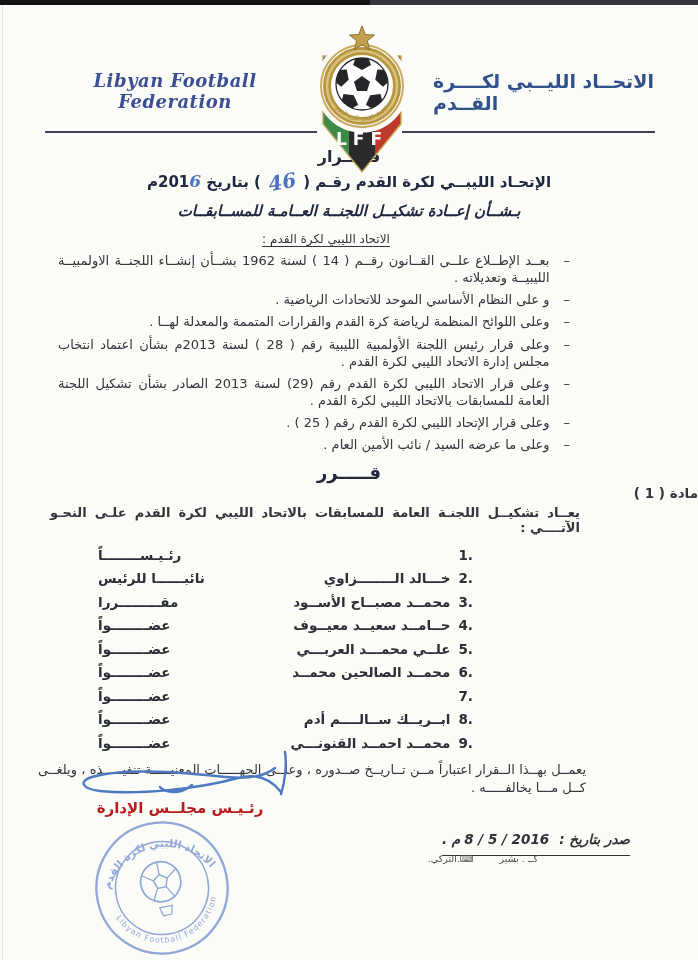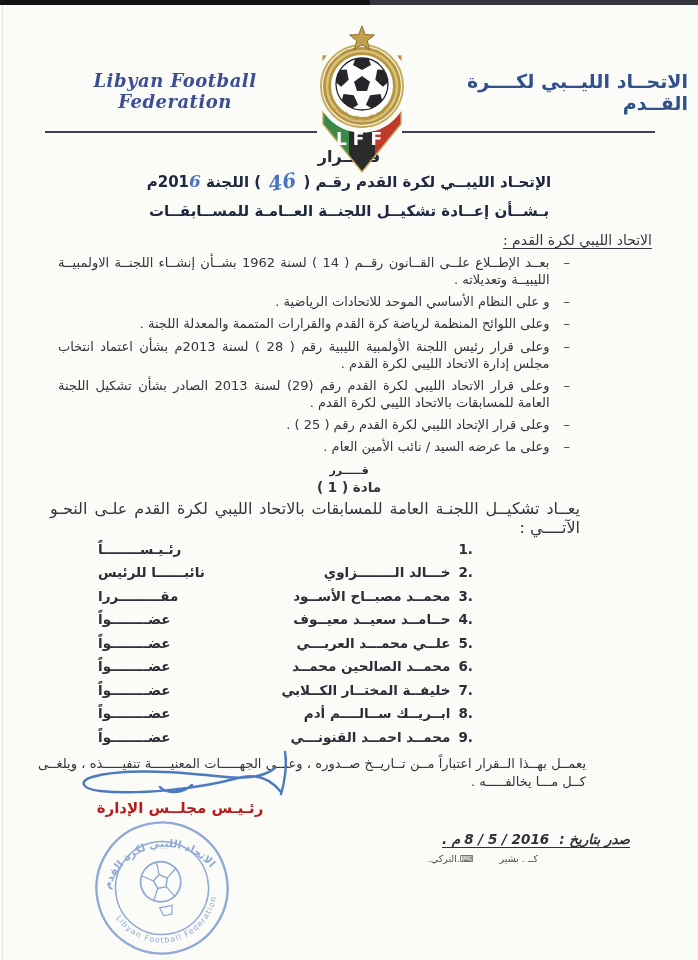--- a/index.html
+++ b/index.html
@@ -12,64 +12,64 @@
   
   .top-bar{position:absolute;top:0;left:0;width:698px;height:5px;
     background:linear-gradient(90deg,#141414 0 53%,#35353d 53% 100%);}
   .scan-edge{position:absolute;left:2px;top:5px;bottom:0;width:1px;background:#e4e4df;}
 
   
   .english-name{position:absolute;left:50px;top:70px;width:250px;
     font-family:"DejaVu Serif",serif;font-style:italic;font-weight:700;
     font-size:18px;color:#3d4f94;letter-spacing:.5px;text-align:center;}
   .arabic-name{position:absolute;right:10px;top:70px;width:255px;
-    direction:rtl;font-weight:700;font-size:19px;color:#31518b;text-align:right;}
+    direction:rtl;font-weight:700;font-size:19px;color:#31518b;text-align:left;}
   .rule{position:absolute;top:131px;height:2px;background:#3d4256;}
   .rule-left{left:45px;width:272px;}
   .rule-right{left:402px;width:253px;}
   .logo{position:absolute;left:296px;top:26px;width:132px;height:150px;z-index:2;}
   .decree-word{position:absolute;left:0;right:0;top:147px;z-index:1;text-align:center;
     direction:rtl;font-weight:700;font-size:16px;color:#262a38;letter-spacing:1px;}
 
   
   .doc-body{position:absolute;top:168px;left:0;right:0;direction:rtl;}
   .title-line1{text-align:center;font-weight:700;font-size:15px;color:#202740;margin:0 0 10px;}
   .hand-num{display:inline-block;direction:ltr;font-family:"DejaVu Serif",serif;
     font-style:italic;font-weight:700;font-size:20px;color:#4a74bd;
     transform:rotate(-10deg) translateY(2px);padding:0 2px;}
   .hand-digit{font-family:"DejaVu Serif",serif;font-style:italic;font-weight:700;
     color:#4a74bd;font-size:17px;}
   .title-line2{text-align:center;font-weight:700;font-size:15px;color:#202740;
-    letter-spacing:.5px;margin:0 0 12px;}
-  .preamble-heading{margin:0 46px 6px 0;font-size:14px;text-decoration:underline;
-    text-underline-offset:3px;}
+    letter-spacing:.5px;margin:0 0 12px;font-style:italic;}
+  .preamble-heading{margin:0 46px 6px 0;font-size:12px;text-decoration:underline;
+    text-underline-offset:3px;text-align:center;}
   .preamble-list{list-style:none;margin:0 128px 0 58px;padding:0;font-size:13px;line-height:1.32;}
   .preamble-list li{display:flex;margin-bottom:5px;}
   .dash{flex:0 0 auto;margin-left:14px;}
   .preamble-text{flex:1;text-align:justify;}
-  .center-word{text-align:center;font-weight:700;font-size:11px;color:#23273a;
+  .center-word{text-align:center;font-weight:700;font-size:18px;color:#23273a;
     margin:8px 0 2px;letter-spacing:1px;}
-  .article-label{text-align:center;font-weight:700;font-size:13.5px;margin:2px 0 4px;}
-  .article1-intro{margin:0 118px 4px 50px;font-size:16px;text-align:justify;}
+  .article-label{font-weight:700;font-size:13.5px;margin:2px 0 4px;}
+  .article1-intro{margin:0 118px 12px 50px;font-size:13px;text-align:justify;font-weight:bold;}
   .members{margin:2px 225px 0 98px;font-size:13.5px;font-weight:700;color:#2c2e38;}
   .member-row{display:flex;align-items:baseline;margin-bottom:7.5px;}
   .member-num{direction:ltr;margin-left:8px;}
   .member-name{white-space:nowrap;}
   .member-role{margin-right:auto;white-space:nowrap;text-align:center;}
   .article2-text{margin:10px 112px 0 38px;font-size:13px;line-height:1.4;text-align:justify;}
 
   
   .signature-svg{position:absolute;left:68px;top:748px;width:232px;height:56px;}
   .chairman-title{position:absolute;left:95px;top:799px;width:170px;text-align:center;
     direction:rtl;font-weight:700;font-size:15px;color:#b91c1c;}
   .stamp-svg{position:absolute;left:88px;top:814px;width:148px;height:148px;
     transform:rotate(-12deg);opacity:.85;}
   .issued-line{position:absolute;right:68px;top:831px;direction:rtl;
     font-style:italic;font-weight:700;font-size:13.5px;color:#2f3138;
-    border-bottom:1.5px solid #2f3138;padding-bottom:0;}
+    border-bottom:1.5px solid #2f3138;padding-bottom:8px;}
   .issued-date{direction:ltr;display:inline-block;padding:0 10px 0 4px;}
   .typist-line{position:absolute;right:160px;top:853px;direction:rtl;
     font-size:9.5px;color:#4c4c4c;display:flex;gap:26px;}
 </style>
 </head>
 <body>
 
 <div class="top-bar"></div>
 <div class="scan-edge"></div>
 
@@ -122,38 +122,38 @@
   <path id="logoArc" d="M34,72 A34,34 0 0 0 98,72" fill="none"></path>
   <text font-size="6" fill="#a98c3e">
     <textPath href="#logoArc" startOffset="50%" text-anchor="middle">الاتحاد الليبي لكرة القدم</textPath>
   </text>
   <text x="66" y="119" text-anchor="middle" font-size="17" font-weight="bold" fill="#ffffff" letter-spacing="6" font-family="DejaVu Sans, sans-serif">LFF</text>
 </svg>
 
 <div class="decree-word">قـــــرار</div>
 
 <div class="doc-body">
-  <p class="title-line1"><span>الإتحـاد الليبــي لكرة القدم رقـم ( </span><span class="hand-num">46</span><span> ) اللجنة </span><span>201</span><span class="hand-digit">6</span><span>م</span></p>
+  <p class="title-line1"><span>الإتحـاد الليبــي لكرة القدم رقـم ( </span><span class="hand-num">46</span><span> ) بتاريخ </span><span>201</span><span class="hand-digit">6</span><span>م</span></p>
   <p class="title-line2">بـشــأن إعــادة تشكيــل اللجنــة العــامـة للمســابقــات</p>
 
   <p class="preamble-heading">الاتحاد الليبي لكرة القدم :</p>
   <ul class="preamble-list" id="preamble-list">
     <li>
       <span class="dash">–</span>
       <span class="preamble-text">بعــد الإطــلاع علــى القــانون رقــم ( 14 ) لسنة 1962 بشــأن إنشــاء اللجنــة الاولمبيــة الليبيــة وتعديلاته .</span>
     </li>
 
     <li>
       <span class="dash">–</span>
       <span class="preamble-text">و على النظام الأساسي الموحد للاتحادات الرياضية .</span>
     </li>
 
     <li>
       <span class="dash">–</span>
-      <span class="preamble-text">وعلى اللوائح المنظمة لرياضة كرة القدم والقرارات المتممة والمعدلة اللجنة .</span>
+      <span class="preamble-text">وعلى اللوائح المنظمة لرياضة كرة القدم والقرارات المتممة والمعدلة لهــا .</span>
     </li>
 
     <li>
       <span class="dash">–</span>
       <span class="preamble-text">وعلى قرار رئيس اللجنة الأولمبية الليبية رقم ( 28 ) لسنة 2013م بشأن اعتماد انتخاب مجلس إدارة الاتحاد الليبي لكرة القدم .</span>
     </li>
 
     <li>
       <span class="dash">–</span>
       <span class="preamble-text">وعلى قرار الاتحاد الليبي لكرة القدم رقم (29) لسنة 2013 الصادر بشأن تشكيل اللجنة العامة للمسابقات بالاتحاد الليبي لكرة القدم .</span>
@@ -205,21 +205,20 @@
     </div>
 
     <div class="member-row">
       <span class="member-num">6.</span>
       <span class="member-name">محمــد الصالحين محمــد</span>
       <span class="member-role">عضــــــــواً</span>
     </div>
 
     <div class="member-row">
       <span class="member-num">7.</span>
-      <span class="member-name">خليفــة المختــار الكــلابي</span>
       <span class="member-role">عضــــــــواً</span>
     </div>
 
     <div class="member-row">
       <span class="member-num">8.</span>
       <span class="member-name">ابــريــك ســالــــم أدم</span>
       <span class="member-role">عضــــــــواً</span>
     </div>
 
     <div class="member-row">

